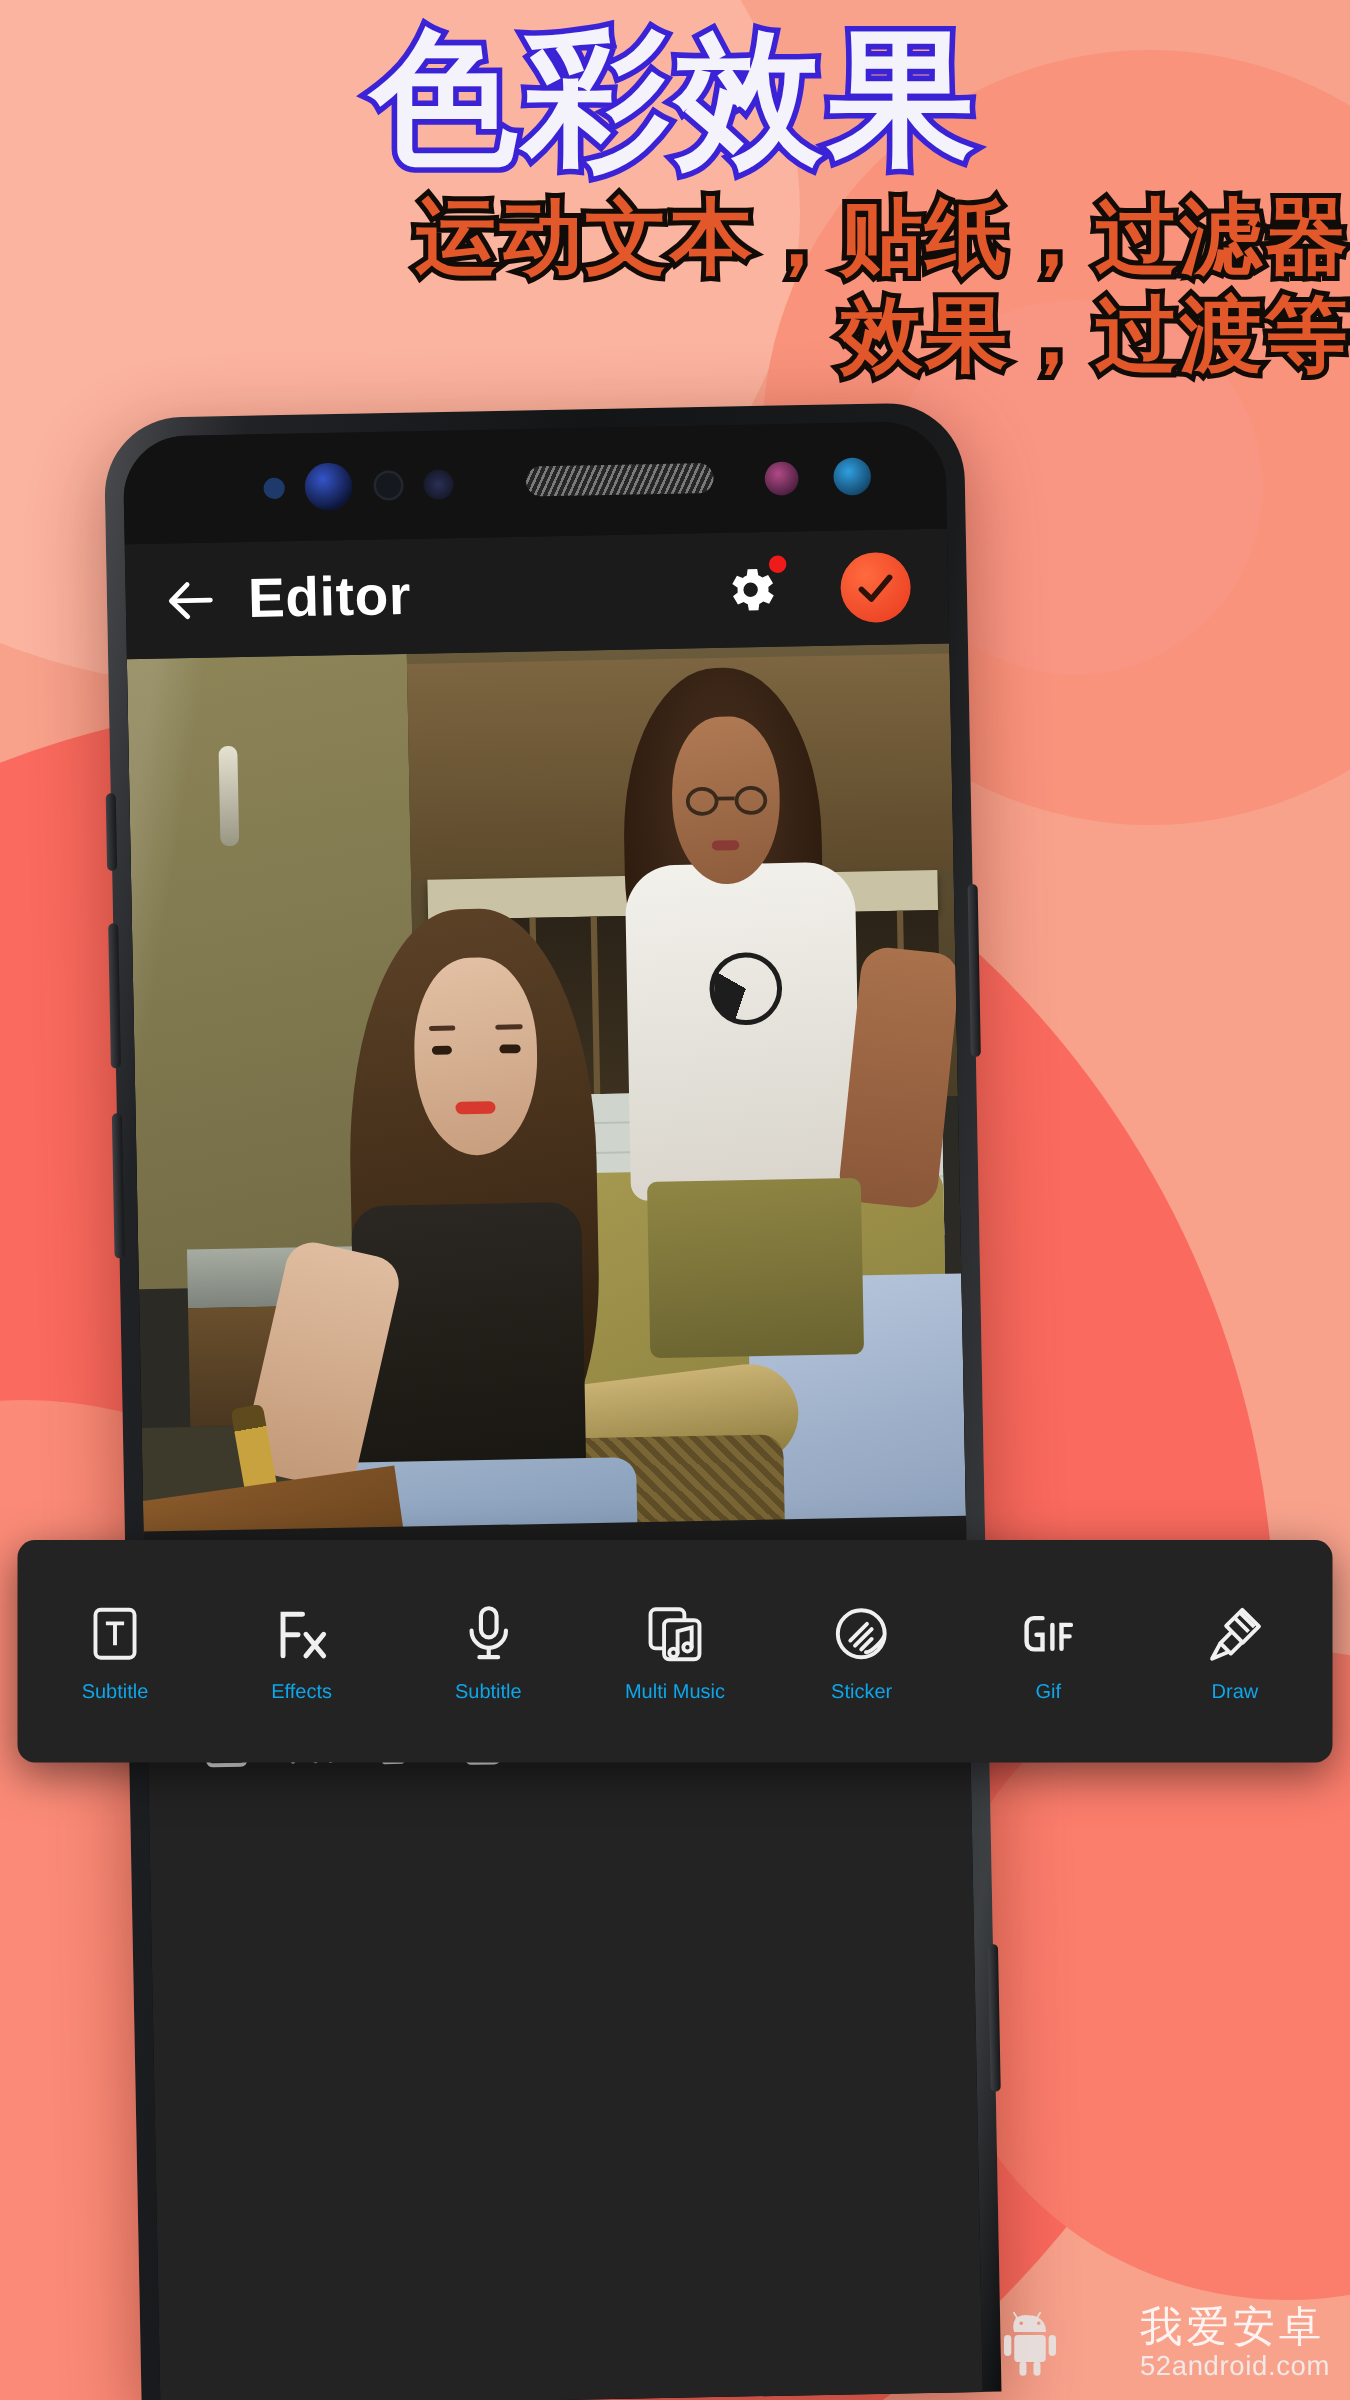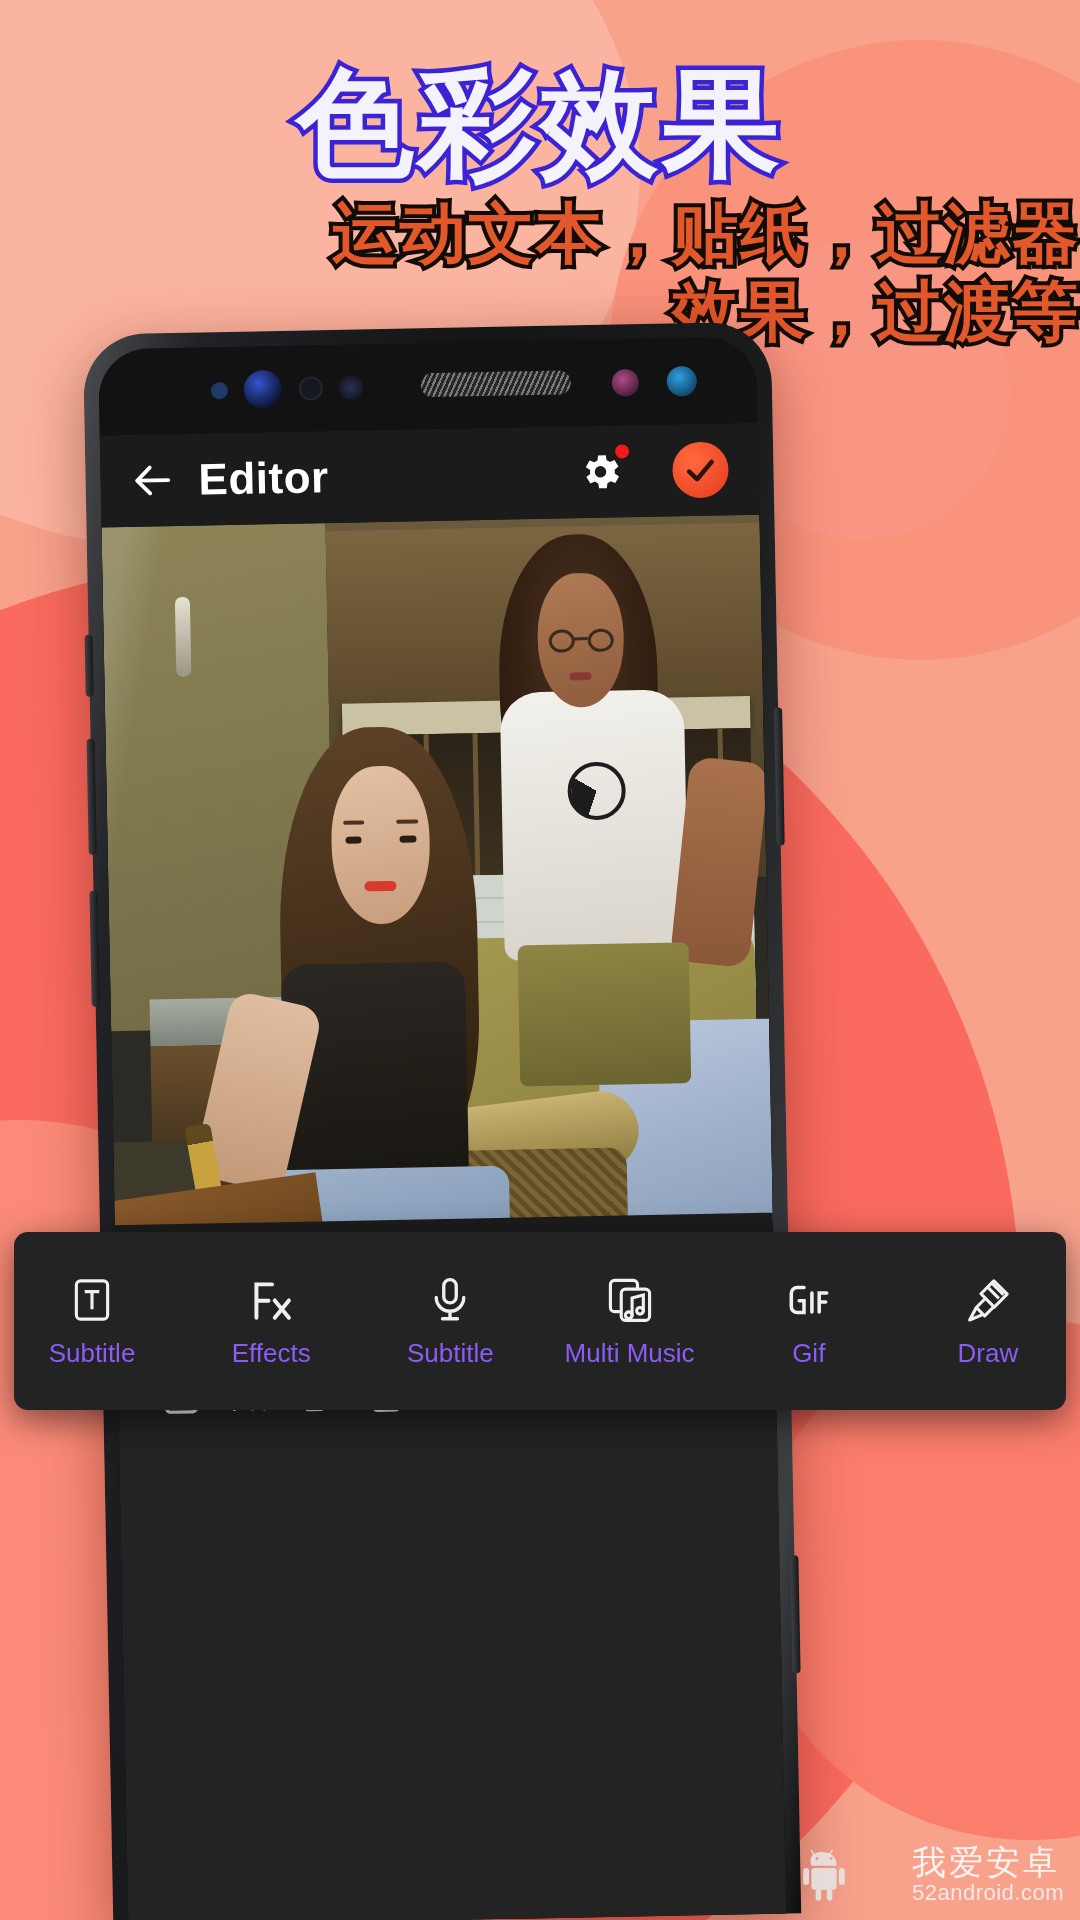--- a/index.html
+++ b/index.html
@@ -25,21 +25,20 @@
   #promo-title {
     font-size:118px;
     font-weight:bold;
     line-height:1.08;
     color:#f4f2fb;
     letter-spacing:4px;
     padding-top:16px;
     -webkit-text-stroke:9px #3b23d6;
     paint-order:stroke fill;
     text-shadow:0 0 2px #3b23d6;
-    margin-top:44px;
   }
   #promo-sub {
     font-size:66px;
     font-weight:bold;
     line-height:1.18;
     color:#e2582a;
     letter-spacing:2px;
     margin-top:8px;
     -webkit-text-stroke:8px #120c08;
     paint-order:stroke fill;
@@ -237,21 +236,21 @@
     z-index:30;
     display:flex; align-items:center; justify-content:space-between;
     padding:0 26px;
     box-shadow:0 10px 34px rgba(0,0,0,.5);
   }
   .tool {
     display:flex; flex-direction:column; align-items:center; gap:13px;
     width:104px;
   }
   .tool-ic { height:52px; display:flex; align-items:flex-end; justify-content:center; }
-  .tool-lb { color:#8b5cf6; font-size:26px; white-space:nowrap; }
+  .tool-lb { color:#0ea5e9; font-size:16px; white-space:nowrap; }
 
   
   #tab-bar {
     position:absolute; left:0; right:0; top:876px;
     height:120px; background:#1c1c1c;
     display:flex; align-items:center;
     z-index:15;
   }
   .tab {
     flex:1; text-align:center; position:relative;
@@ -528,20 +527,29 @@
         <rect x="2.6" y="2.6" width="13" height="15" rx="2"></rect>
         <rect x="7.8" y="6.8" width="13.6" height="15" rx="2" fill="#232323"></rect>
         <path d="M13 19.4V11l5.4-1.4v7.6" stroke-linecap="round"></path>
         <circle cx="11.4" cy="19.3" r="1.6"></circle>
           <circle cx="16.8" cy="17.2" r="1.6"></circle>
       </svg>
     </div>
     <div class="tool-lb">Multi Music</div>
   </div>
 
+  <div class="tool">
+    <div class="tool-ic">
+      <svg width="50" height="50" viewBox="0 0 24 24" fill="none" stroke="#f0f0f0" stroke-width="1.5" stroke-linecap="round">
+        <path d="M21 12a9 9 0 1 1-9-9 9 9 0 0 1 9 9c0 2.1-5.1 7.1-7.2 7.1"></path>
+        <path d="M7.8 14.6l6.4-6.4M9.6 16.6l6.4-6.4M12 18l4-4"></path>
+      </svg>
+    </div>
+    <div class="tool-lb">Sticker</div>
+  </div>
 
 
 
   <div class="tool">
     <div class="tool-ic">
       <svg width="50" height="50" viewBox="0 0 24 24" fill="none" stroke="#f0f0f0" stroke-width="1.7" stroke-linecap="round">
         <path d="M9.6 6H6.3A2.8 2.8 0 0 0 3.5 8.8v6.4A2.8 2.8 0 0 0 6.3 18h3.3v-5.6H7.3"></path>
         <path d="M13.4 8.6v9.2M16.9 17.8V8.6h3.6M16.9 13h3.1"></path>
       </svg>
     </div>

